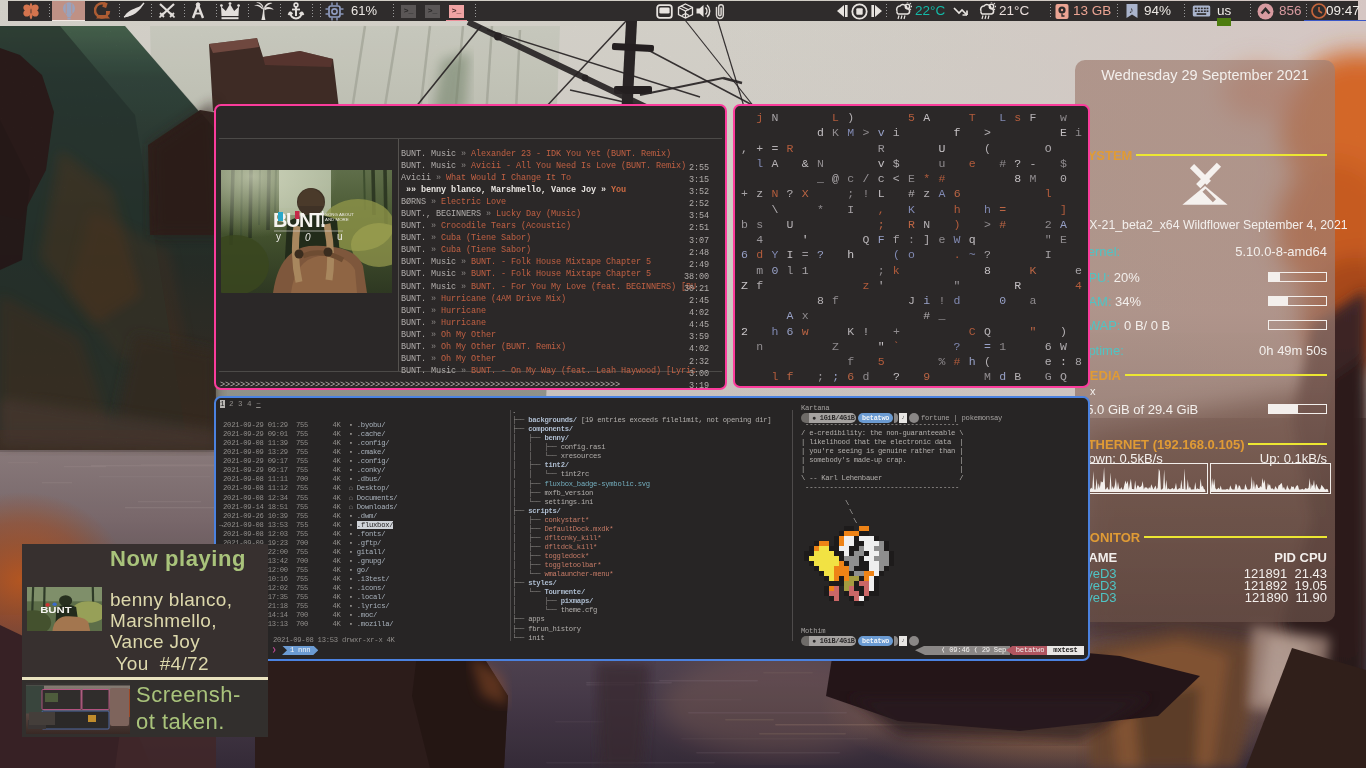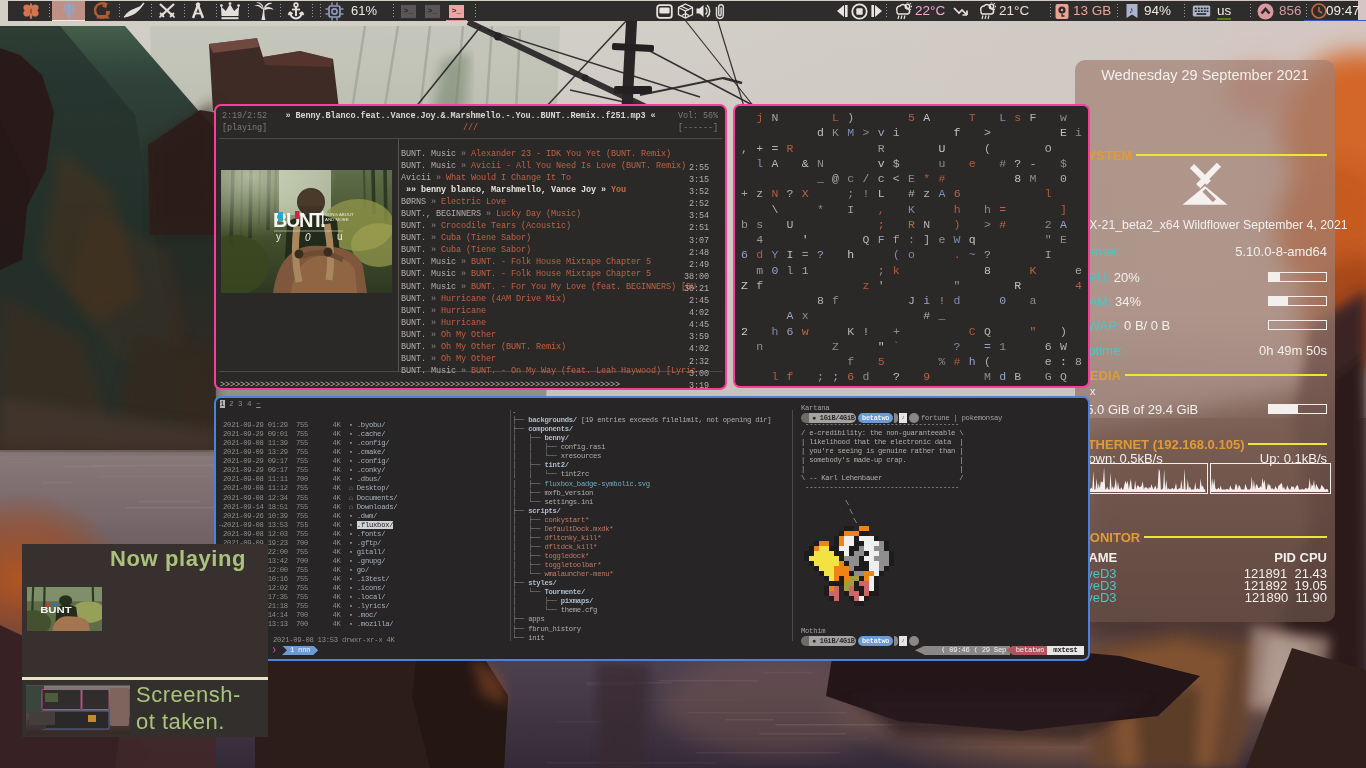--- a/index.html
+++ b/index.html
@@ -500,21 +500,21 @@
             <path d="M14.5 0.8 L14.5 0.2 M18 4.5 L19 4.5 M17 2 L17.8 1.2 M17 7 L17.8 7.8"></path>
             <path d="M4 9 A3.5 3.5 0 0 1 7 4 A4 4 0 0 1 14 6.5 A2.8 2.8 0 0 1 14.5 12 L5 12 A3 3 0 0 1 4 9"></path>
             <g stroke-width="1.2">
               <line x1="6" y1="13.5" x2="5" y2="17"></line>
               <line x1="9" y1="13.5" x2="8" y2="17"></line>
               <line x1="12" y1="13.5" x2="11" y2="17"></line>
             </g>
           </g>
         </svg>
       </div>
-      <div style="position:absolute;left:907px;top:0;height:20px;line-height:20px;font-size:13.5px;color:#f9a8d4">22°C</div>
+      <div style="position:absolute;left:907px;top:0;height:20px;line-height:20px;font-size:13.5px;color:#14b8a6">22°C</div>
       <div style="position:absolute;left:945px;top:0;height:20px;display:flex;align-items:center">
         <svg width="20" height="12" viewBox="0 0 20 12">
           <path d="M1 3 L6 8 L9 5 L14 10" stroke="#e8e4e0" stroke-width="1.7" fill="none"></path>
           <path d="M14 10 L14 5.5 M14 10 L9.5 10" stroke="#e8e4e0" stroke-width="1.7"></path>
         </svg>
       </div>
       <div style="position:absolute;left:969px;top:0;height:20px;display:flex;align-items:center">
         <svg width="20" height="18" viewBox="0 0 20 18">
           <g fill="none" stroke="#e8e4e0" stroke-width="1.5">
             <circle cx="14.5" cy="4.5" r="2.2"></circle>
@@ -556,46 +556,38 @@
             <rect x="14.6" y="3.6" width="1.8" height="1.6"></rect>
             <rect x="2.8" y="6.4" width="2" height="1.6"></rect>
             <rect x="5.8" y="6.4" width="2" height="1.6"></rect>
             <rect x="8.8" y="6.4" width="2" height="1.6"></rect>
             <rect x="11.8" y="6.4" width="2" height="1.6"></rect>
             <rect x="14.6" y="6.4" width="1.8" height="1.6"></rect>
             <rect x="4.6" y="9.2" width="9.6" height="1.7"></rect>
           </g>
         </svg>
       </div>
-      <div style="position:absolute;left:1209px;top:0;height:20px;line-height:20px;font-size:13.5px;color:#f0ece8;border-bottom:2px solid #4d7c0f;padding-bottom:0px;height:17px">us</div>
+      <div style="position:absolute;left:1209px;top:0;height:20px;line-height:20px;font-size:13.5px;color:#f0ece8;border-bottom:8px solid #4d7c0f;padding-bottom:0px;height:17px">us</div>
       <div style="position:absolute;left:1249px;top:0;height:20px;display:flex;align-items:center">
         <svg width="17" height="17" viewBox="0 0 17 17">
           <circle cx="8.5" cy="8.5" r="8" fill="#d89aa0"></circle>
           <path d="M4.5 10.5 L8.5 6 L12.5 10.5" stroke="#2f2c2c" stroke-width="2.6" fill="none"></path>
         </svg>
       </div>
       <div style="position:absolute;left:1271px;top:0;height:20px;line-height:20px;font-size:13.5px;color:#d89aa0">856</div>
       <div style="position:absolute;left:1303px;top:0;height:20px;display:flex;align-items:center">
         <svg width="16" height="16" viewBox="0 0 16 16">
           <circle cx="8" cy="8" r="7" fill="none" stroke="#c4653c" stroke-width="1.7"></circle>
           <path d="M8 4 L8 8 L11 10" stroke="#c4653c" stroke-width="1.6" fill="none"></path>
         </svg>
       </div>
       <div style="position:absolute;left:1318px;top:0;height:20px;line-height:20px;font-size:13.5px;color:#f0ece8">09:47</div>
       <div style="position:absolute;left:1296px;top:18.5px;width:62px;height:1.5px;background:#3a57c8"></div>
     </div>
 <div id="winA">
-<div class="mhdr">
-  <span style="position:absolute;left:6px;top:0" class="mgray">2:19/2:52</span>
-  <span style="position:absolute;left:0;right:0;top:0;text-align:center" class="mwhite">» Benny.Blanco.feat..Vance.Joy.&amp;.Marshmello.-.You..BUNT..Remix..f251.mp3 «</span>
-  <span style="position:absolute;right:7px;top:0" class="mgray">Vol: 56%</span>
-  <span style="position:absolute;left:6px;top:12.2px" class="mgray">[playing]</span>
-  <span style="position:absolute;left:0;right:0;top:12.2px;text-align:center" class="mti">///</span>
-  <span style="position:absolute;right:7px;top:12.2px" class="mgray">[------]</span>
-</div>
 <div style="position:absolute;left:3px;right:3px;top:32px;height:1px;background:#4c4a48"></div>
 <div style="position:absolute;left:181.5px;top:33px;bottom:17px;width:1px;background:#55524f"></div>
 <div style="position:absolute;left:3px;right:3px;bottom:16px;height:1px;background:#4c4a48"></div>
 <div style="position:absolute;left:5px;top:64px;width:171px;height:123px"><svg width="171" height="123" viewBox="0 0 171 123" preserveAspectRatio="none">
 <defs>
             <linearGradient id="fg" x1="0" y1="0" x2="0" y2="1">
 <stop offset="0" stop-color="#5f6e4a"></stop>
               <stop offset="0.45" stop-color="#46552f"></stop>
               <stop offset="1" stop-color="#2e3822"></stop>
             </linearGradient>
@@ -976,20 +968,21 @@
           </g>
 <ellipse cx="140" cy="70" rx="40" ry="30" fill="#97a058"></ellipse>
 <ellipse cx="15" cy="100" rx="40" ry="35" fill="#44512e"></ellipse>
 <circle cx="88" cy="38" r="15" fill="#27301f"></circle>
 <path d="M64 123 L67 58 Q88 42 112 56 L120 123 Z" fill="#222b1c"></path>
 <path d="M58 123 Q62 86 88 82 Q132 80 140 100 L144 123 Z" fill="#a3764f"></path>
 <text x="30" y="72" font-family="Liberation Sans" font-weight="bold" font-size="26" fill="#f4f2ee">BUNT</text>
 <circle cx="47" cy="50" r="5" fill="#cc3333"></circle>
           <circle cx="63" cy="48" r="5" fill="#3a6acc"></circle>
 </svg></div>
+<div style="position:absolute;left:88px;top:45px;font-size:19px;line-height:21.2px;letter-spacing:0.3px;color:#ddd8ac">benny blanco,<br>Marshmello,<br>Vance Joy<br>&nbsp;You&nbsp;&nbsp;#4/72</div>
 </div>
 <div id="notif2">
 <div style="position:absolute;left:4px;top:3px;width:104px;height:51px"><svg width="104" height="51" viewBox="0 0 104 51">
 <defs>
             <linearGradient id="sg" x1="0" y1="0" x2="0" y2="1">
               <stop offset="0" stop-color="#8a8279"></stop>
               <stop offset="0.35" stop-color="#6c5a54"></stop>
               <stop offset="1" stop-color="#382824"></stop>
             </linearGradient>
           </defs>

